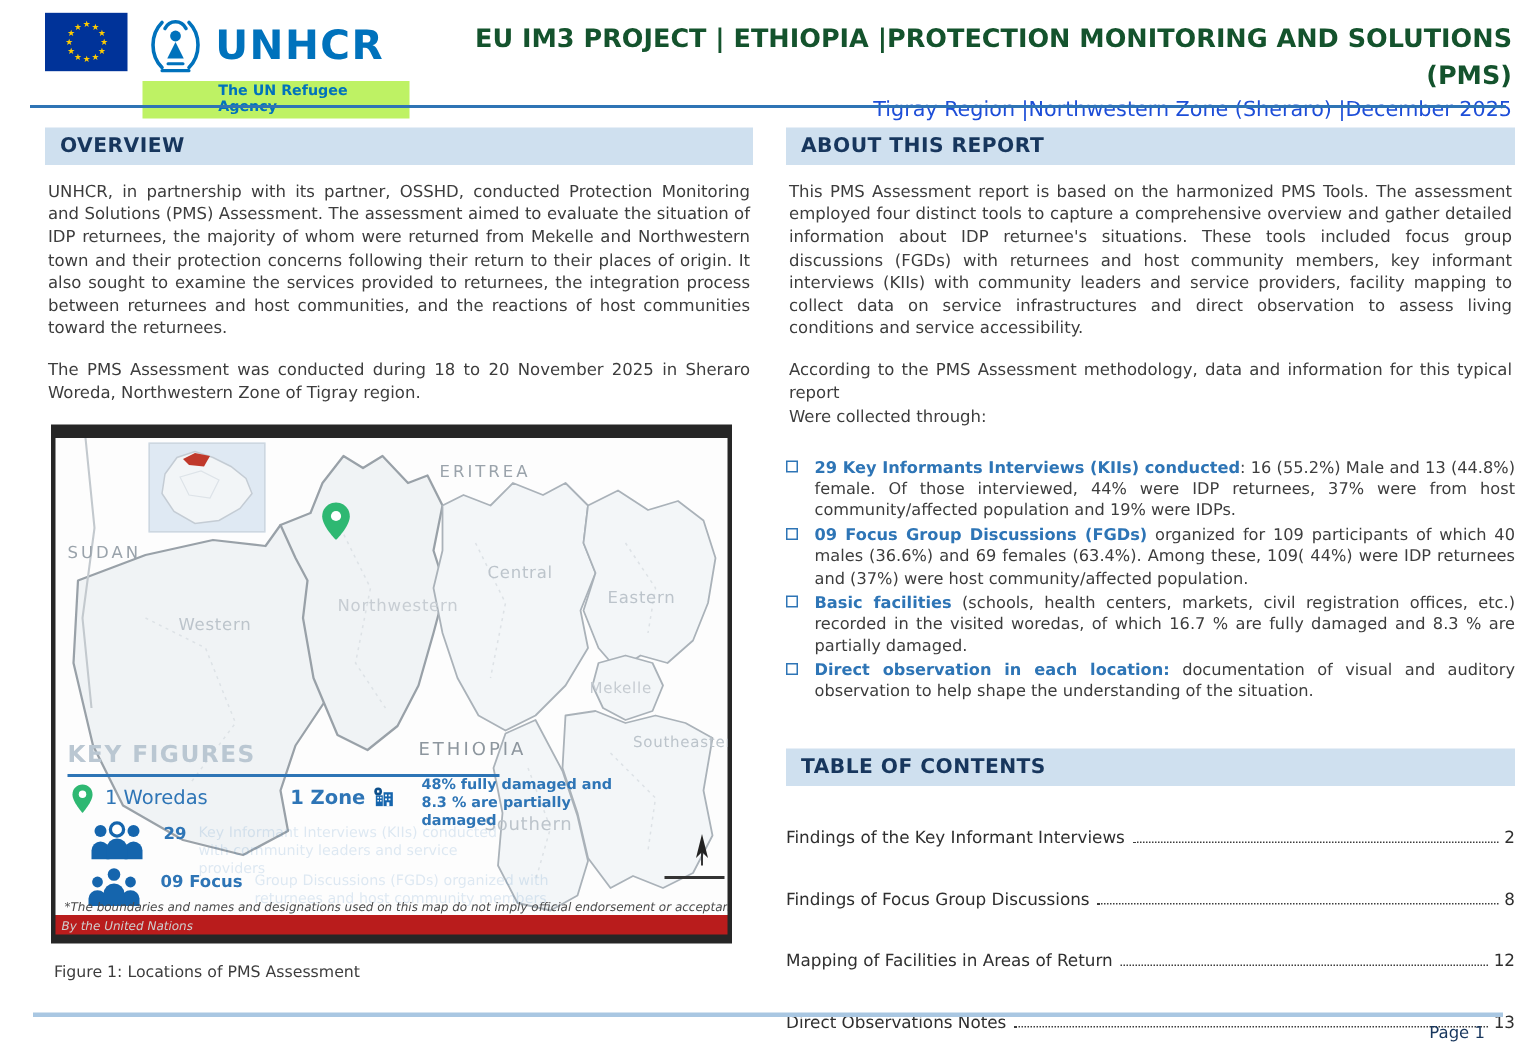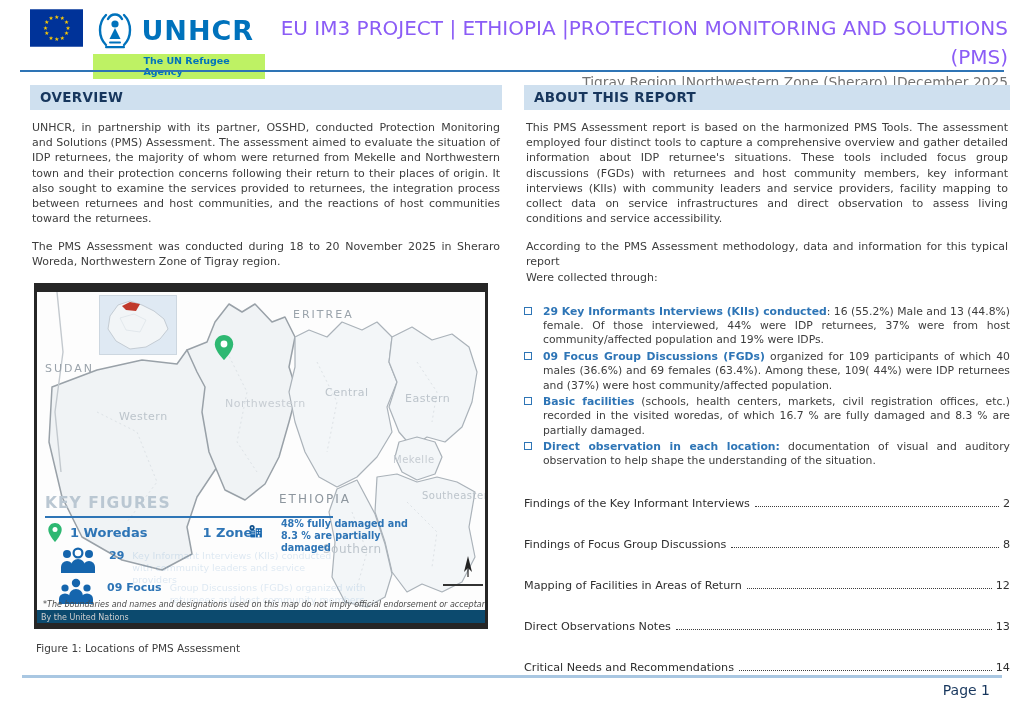--- a/index.html
+++ b/index.html
@@ -9,70 +9,70 @@
   }
   
   .header{position:absolute;top:8px;left:30px;right:16px;display:flex;justify-content:space-between;align-items:flex-start;}
   .logo-row{display:flex;align-items:flex-start;gap:10px;}
   .eu-flag{display:block;}
   .unhcr-block{display:flex;flex-direction:column;}
   .unhcr-top{display:flex;align-items:center;gap:4px;}
   .unhcr-word{font-size:27px;font-weight:bold;color:#0072bc;letter-spacing:1px;line-height:1;text-align:right;}
   .unhcr-strip{background:#bef264;margin-top:2px;padding:1px 4px 2px 50px;font-size:9.5px;font-weight:bold;color:#0072bc;}
   .title-block{text-align:right;line-height:1.45;padding-top:6px;}
-  .doc-title{font-size:20px;font-weight:normal;color:#8b5cf6;}
-  .doc-subtitle{font-size:13.8px;color:#737373;}
+  .doc-title{font-size:17px;font-weight:bold;color:#14532d;}
+  .doc-subtitle{font-size:13.8px;color:#1d4ed8;}
   .header-rule{position:absolute;top:70px;left:20px;right:20px;height:2px;background:#2e74b5;}
   
   .col-left{position:absolute;left:30px;top:85px;width:472px;}
   .col-right{position:absolute;left:524px;top:85px;width:486px;}
   .section-head{background:#cfe0ef;color:#17365d;font-weight:bold;font-size:13.5px;padding:4px 10px 5px;letter-spacing:.3px;}
   .para{font-size:11px;line-height:1.38;text-align:justify;margin:10px 2px 0;}
   .para.second{margin-top:13px;}
   
   .map-frame{margin:13px 0 0 4px;width:454px;background:#262626;padding:9px 3px 6px;box-sizing:border-box;}
   .map-inner{position:relative;width:448px;height:318px;background:#fdfdfd;overflow:hidden;}
   .map-svg{position:absolute;left:0;top:0;}
   .map-label{position:absolute;white-space:nowrap;}
   .lbl-country{color:#9aa3ab;letter-spacing:2px;font-size:11px;}
   .lbl-region{color:#bcc4cb;font-size:11px;letter-spacing:.5px;}
   .inset{position:absolute;left:62px;top:3px;width:76px;height:58px;background:#dfe9f3;border:1px solid #cdd7e0;}
   .map-pin{position:absolute;left:176px;top:42px;}
   
   .kf-head{position:absolute;left:8px;top:202px;font-size:15.5px;letter-spacing:1px;color:#bac7d2;font-weight:bold;}
   .kf-rule{position:absolute;left:8px;top:224px;width:288px;height:2px;background:#2e75b6;}
   .kf-row1{position:absolute;left:10px;top:230px;display:flex;align-items:center;}
-  .kf-woredas{font-size:13px;font-weight:bold;color:#2e75b6;margin-left:7px;}
+  .kf-woredas{font-size:13px;font-weight:normal;color:#2e75b6;margin-left:7px;}
   .kf-zone{font-size:13px;font-weight:bold;color:#2e75b6;margin-left:55px;}
   .kf-fac{position:absolute;left:212px;top:226px;width:178px;display:flex;gap:18px;}
   .kf-fac-text{font-size:9.6px;font-weight:bold;color:#2e75b6;line-height:1.25;}
   .kf-row2{position:absolute;left:22px;top:254px;display:flex;align-items:flex-start;}
   .kf-row3{position:absolute;left:20px;top:286px;display:flex;align-items:flex-start;}
   .kf-num{font-size:11px;font-weight:bold;color:#2e75b6;margin:3px 0 0 12px;white-space:nowrap;}
   .kf-faint{font-size:9.5px;color:#2e75b6;opacity:.15;margin:4px 0 0 8px;width:215px;line-height:1.3;}
   .map-note{position:absolute;left:6px;right:4px;bottom:1px;font-style:italic;font-size:8px;color:#4a4a4a;white-space:nowrap;}
-  .map-bar{width:448px;margin-top:0;background:#0c4a6e;color:#cfcfcf;font-size:8px;padding:3px 4px 1px;box-sizing:border-box;}
+  .map-bar{width:448px;margin-top:0;background:#b91c1c;color:#cfcfcf;font-style:italic;font-size:8px;padding:3px 4px 1px;box-sizing:border-box;}
   .north-arrow{position:absolute;right:10px;top:262px;}
   .scale-corner{position:absolute;right:2px;top:292px;width:40px;height:8px;border-top:2px solid #333;}
   .fig-caption{font-size:10.5px;color:#3d3d3d;margin:13px 0 0 6px;}
   
   .bullets{list-style:none;margin:20px 0 0;padding:0 0 0 19px;}
   .bullets li{position:relative;font-size:10.8px;line-height:1.33;text-align:justify;margin-bottom:2px;}
   .sq{position:absolute;left:-19px;top:2px;width:6px;height:6px;border:1.6px solid #2e75b6;display:block;}
   .lead{color:#2e75b6;font-weight:bold;}
   
   .toc-head{margin-top:30px;}
   .toc{margin-top:4px;}
   .toc-row{display:flex;align-items:flex-end;font-size:11.2px;margin-top:28px;color:#2f2f2f;}
   .toc-label{white-space:nowrap;}
   .toc-dots{flex:1;border-bottom:1.7px dotted #3d3d3d;margin:0 4px 3px 5px;}
   .toc-page{white-space:nowrap;}
   
   .footer-rule{position:absolute;left:22px;right:22px;top:675px;height:3px;background:#a9c7e2;}
-  .page-num{position:absolute;right:34px;top:682px;font-size:14px;color:#17365d;}
+  .page-num{position:absolute;right:34px;top:682px;font-size:11px;color:#17365d;}
 </style>
 </head>
 <body>
 
 <div class="header">
   <div class="logo-row">
     <svg class="eu-flag" width="57" height="40" viewBox="0 0 57 40">
       <rect width="57" height="40" fill="#003399"></rect>
       <g fill="#ffcc00" font-size="6" text-anchor="middle" font-family="DejaVu Sans">
         <text x="28.5" y="10">★</text>
@@ -152,21 +152,21 @@
           <path d="M22,10 30,6 40,8 36,15 26,14 Z" fill="#c0392b"></path>
           <path d="M20,22 34,18 46,24 40,36 26,34 Z" fill="none" stroke="#dde3e8" stroke-width=".8"></path>
         </svg>
       </div>
 
       <span class="map-label lbl-country" style="left:256px;top:16px;">ERITREA</span>
       <span class="map-label lbl-country" style="left:8px;top:70px;">SUDAN</span>
       <span class="map-label lbl-country" style="left:242px;top:200px;font-size:12px;color:#8d969e;">ETHIOPIA</span>
       <span class="map-label lbl-region" style="left:82px;top:118px;">Western</span>
       <span class="map-label lbl-region" style="left:188px;top:105px;color:#c7cdd3;">Northwestern</span>
-      <span class="map-label lbl-region" style="left:288px;top:94px;">Central</span>
+      <span class="map-label lbl-region" style="left:288px;top:83px;">Central</span>
       <span class="map-label lbl-region" style="left:368px;top:100px;">Eastern</span>
       <span class="map-label lbl-region" style="left:356px;top:162px;font-size:10px;color:#c6ccd2;">Mekelle</span>
       <span class="map-label lbl-region" style="left:340px;top:198px;font-size:10px;margin-left:45px;">Southeastern</span>
       <span class="map-label lbl-region" style="left:286px;top:250px;font-size:12px;">Southern</span>
 
       <svg class="map-pin" width="22" height="28" viewBox="0 0 22 28">
         <path d="M11,1 C5.8,1 1.8,5 1.8,10.2 C1.8,17 11,26 11,26 S20.2,17 20.2,10.2 C20.2,5 16.2,1 11,1 Z" fill="#2eb872"></path>
         <circle cx="11" cy="10" r="3.4" fill="#ffffff"></circle>
       </svg>
 
@@ -264,20 +264,21 @@
     <li>
       <span class="sq"></span>
       <span class="lead">Basic facilities</span><span> (schools, health centers, markets, civil registration offices, etc.) recorded in the visited woredas, of which 16.7 % are fully damaged and 8.3 % are partially damaged.</span>
     </li>
     <li>
       <span class="sq"></span>
       <span class="lead">Direct observation in each location:</span><span> documentation of visual and auditory observation to help shape the understanding of the situation.</span>
     </li>
   </ul>
 
+  <div class="section-head toc-head">TABLE OF CONTENTS</div>
   <div class="toc">
     <div class="toc-row">
       <span class="toc-label">Findings of the  Key Informant Interviews</span>
       <span class="toc-dots"></span>
       <span class="toc-page">2</span>
     </div>
     <div class="toc-row">
       <span class="toc-label">Findings of Focus Group Discussions</span>
       <span class="toc-dots"></span>
       <span class="toc-page">8</span>

